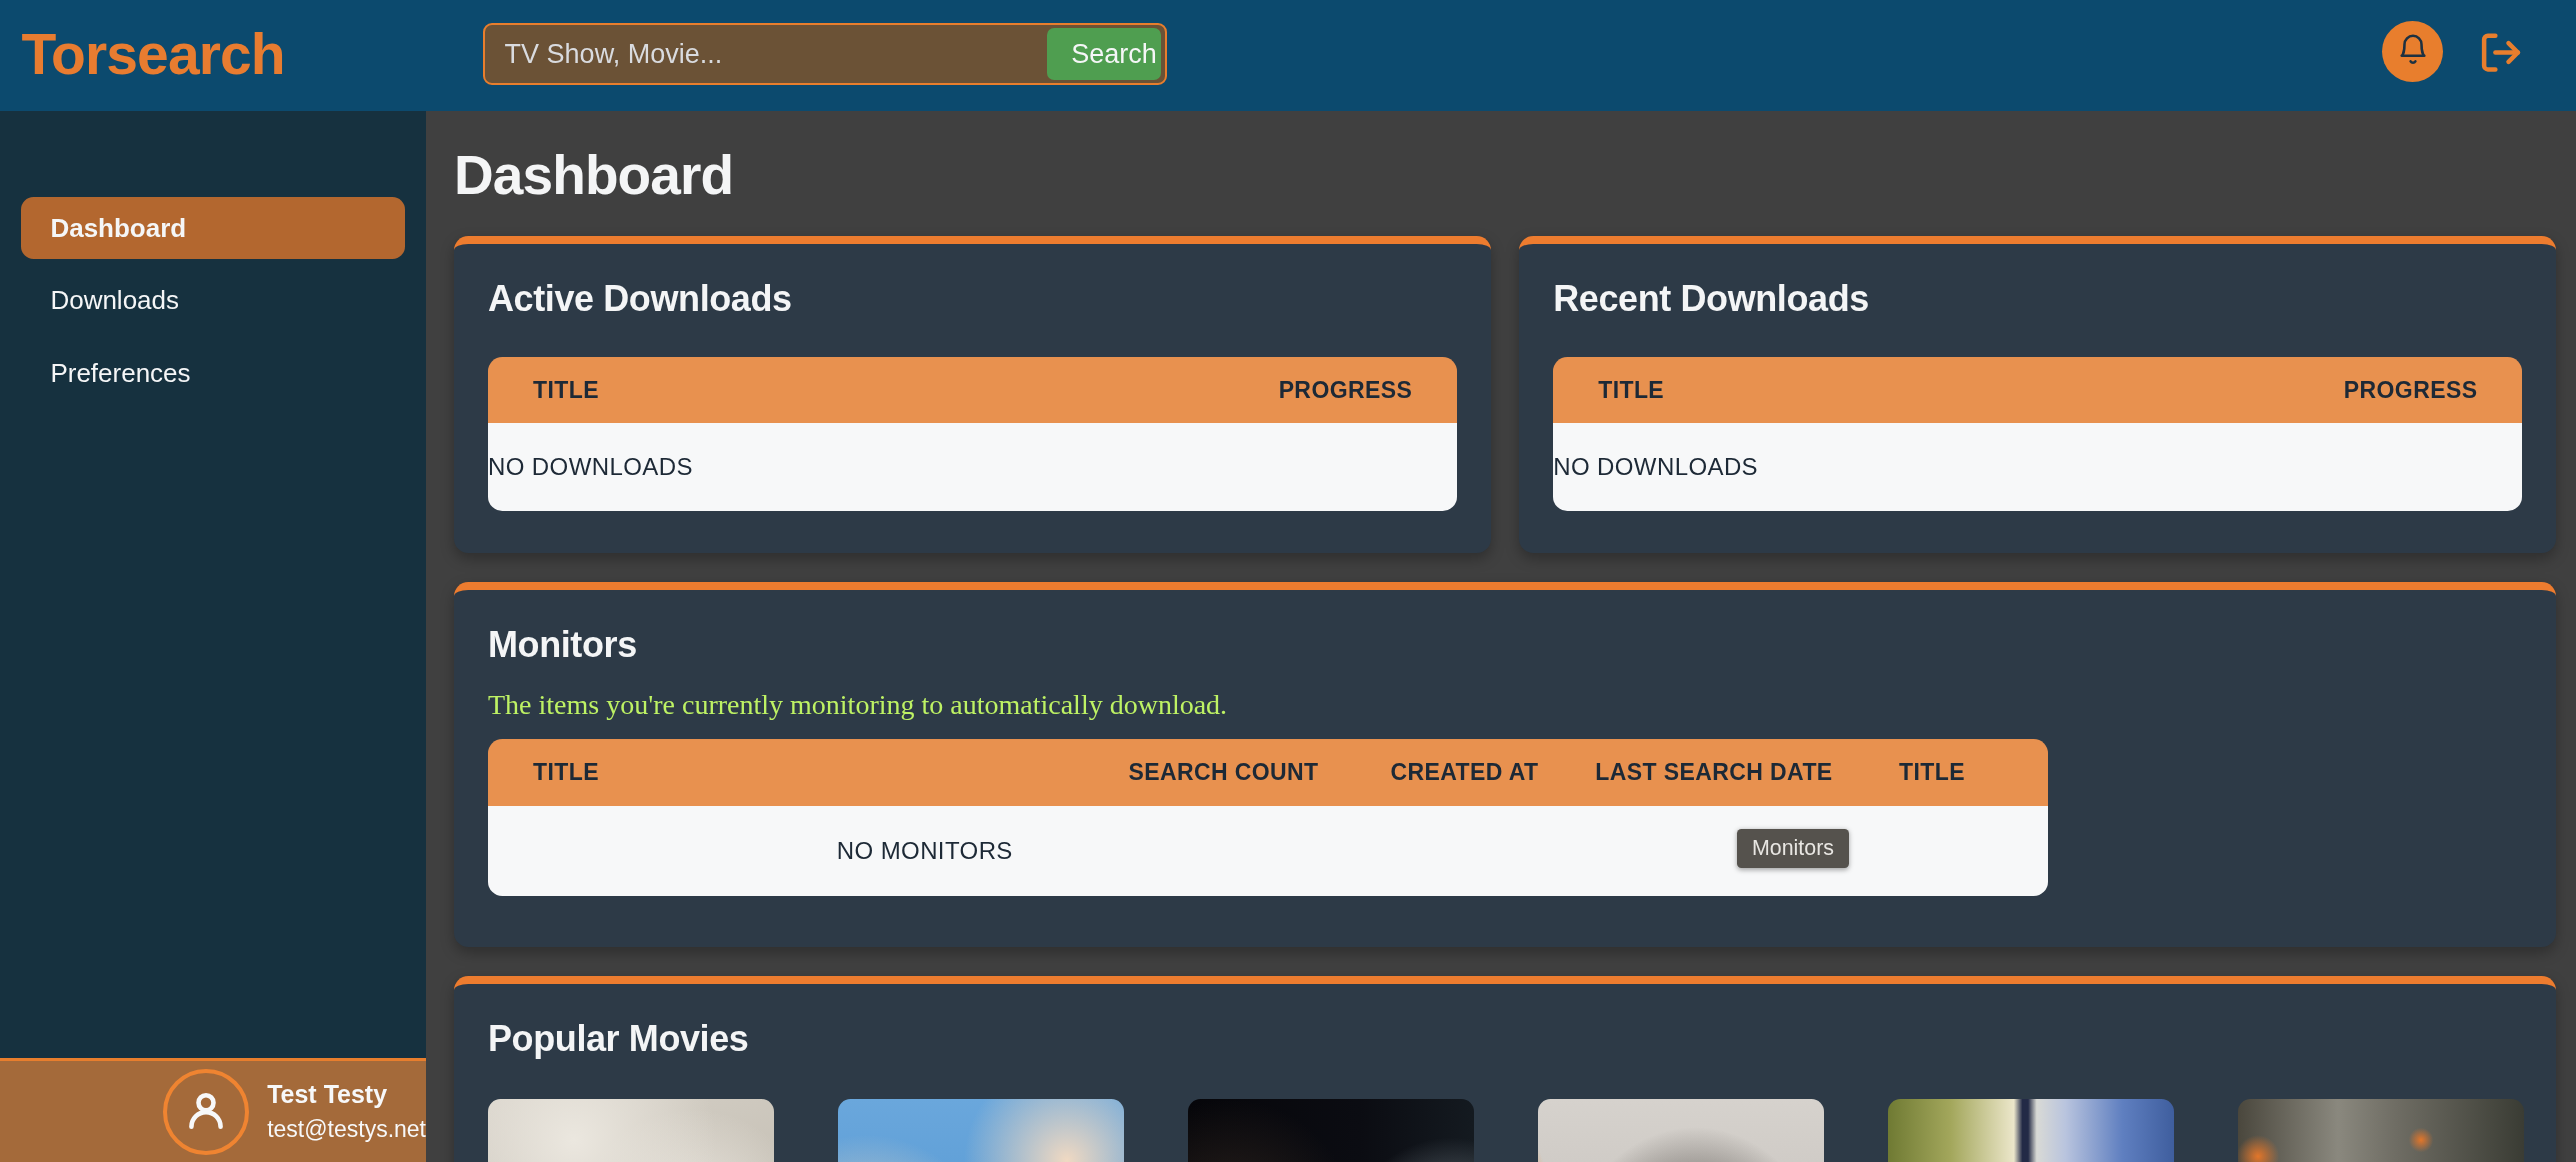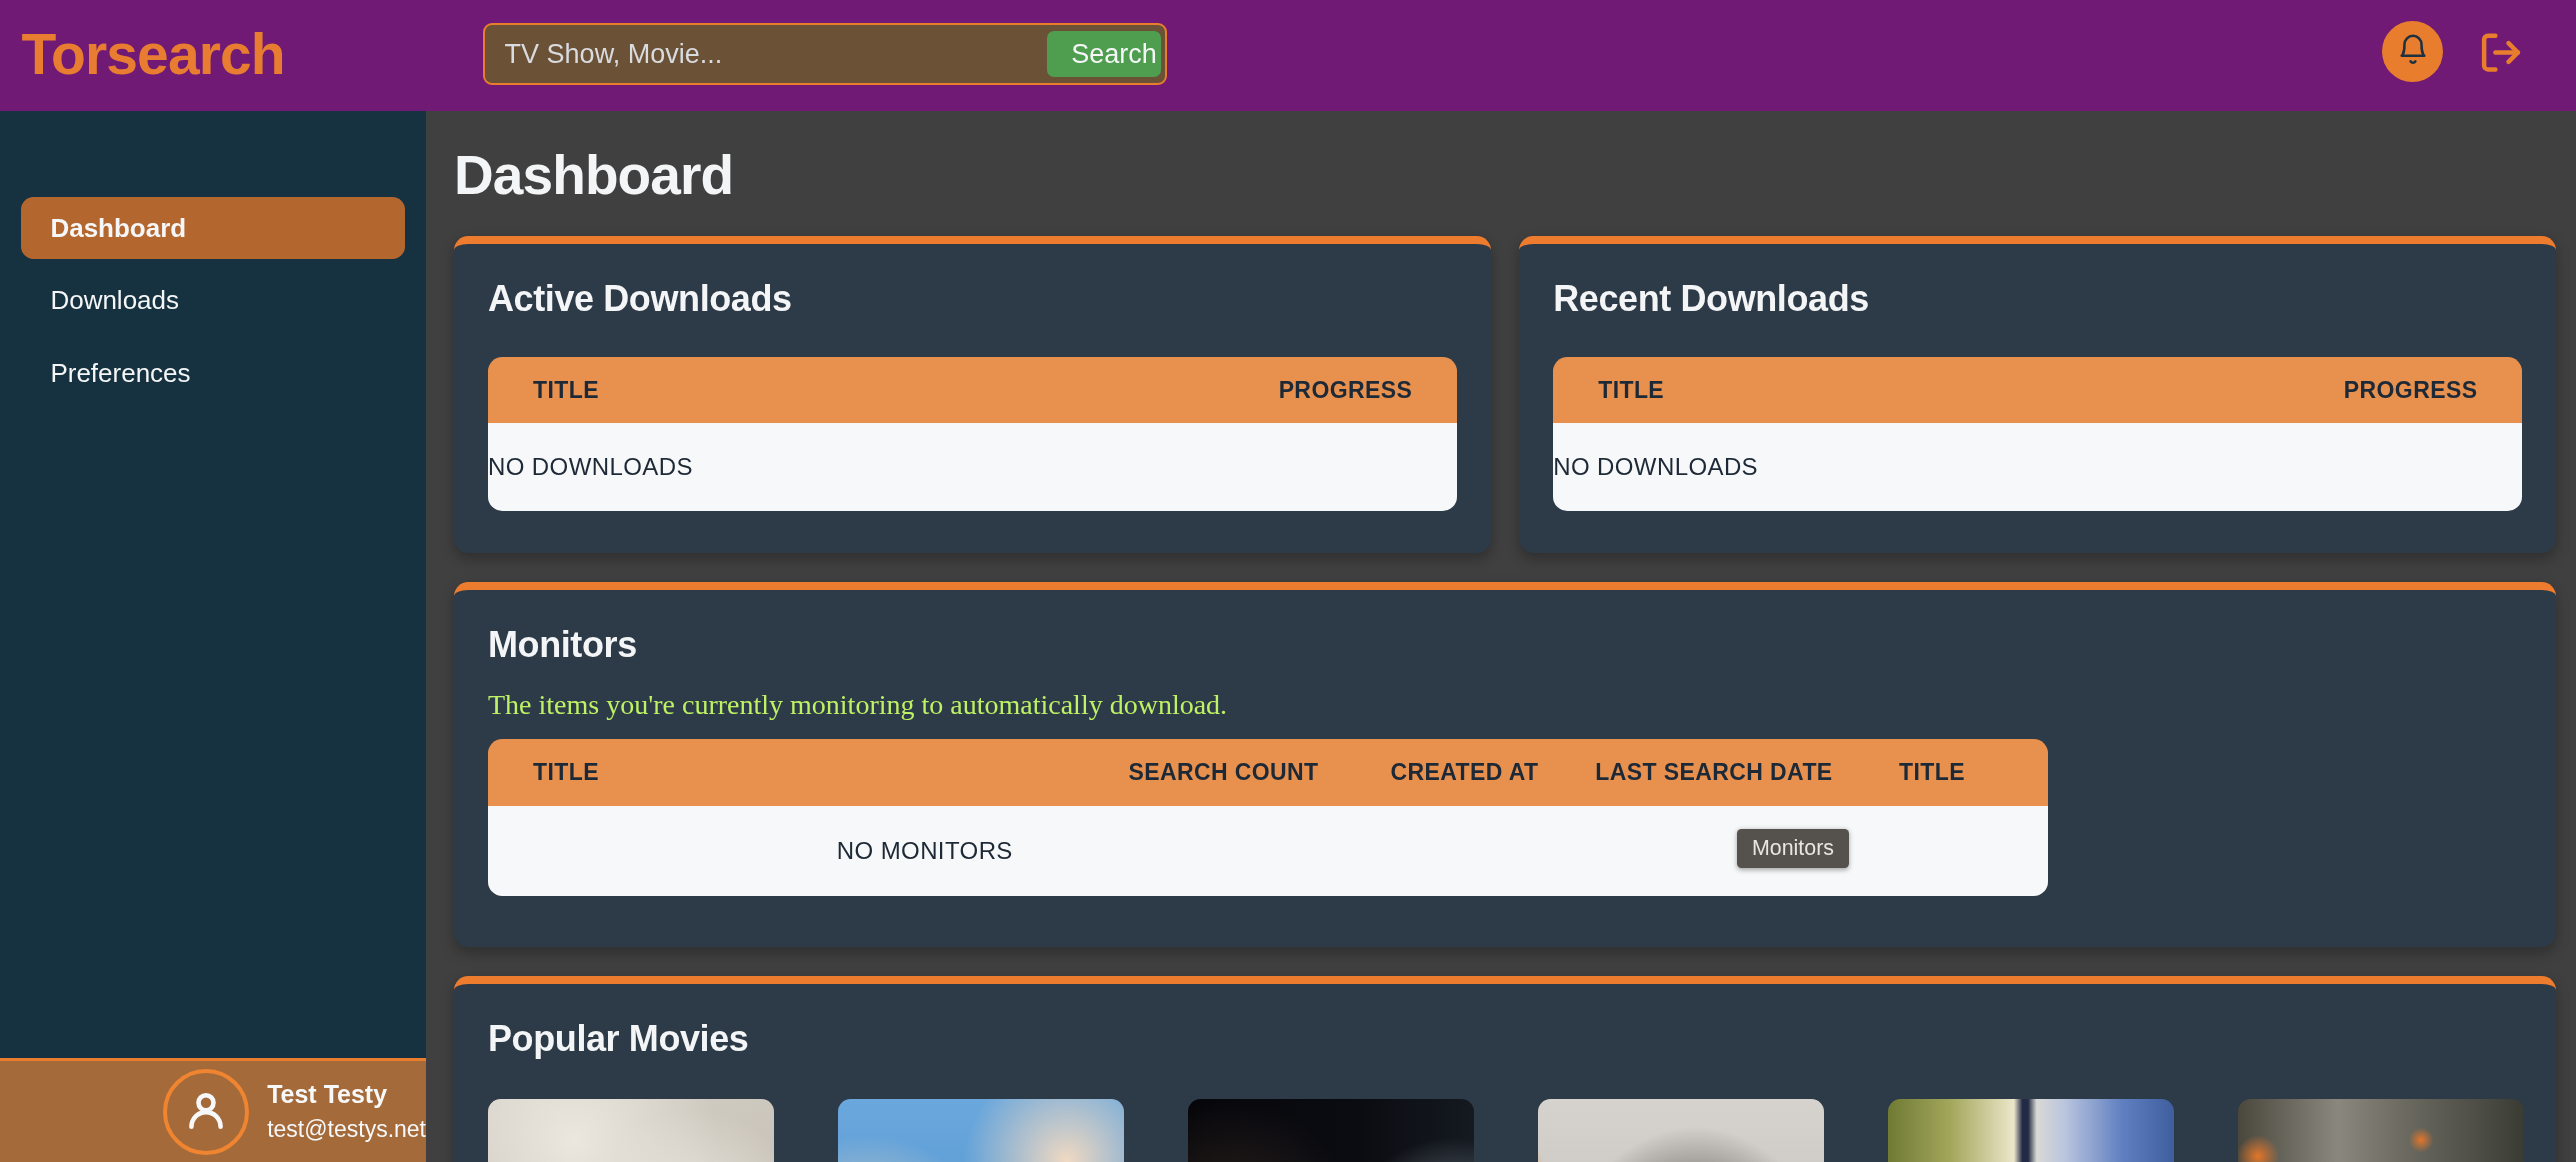--- a/index.html
+++ b/index.html
@@ -5,39 +5,39 @@
   * { margin:0; padding:0; box-sizing:border-box; }
   html,body {
     width:2576px; height:1162px; overflow:hidden;
     font-family:"Liberation Sans","DejaVu Sans",sans-serif;
     background:#404040;
   }
 
   
   .topbar {
     position:absolute; left:0; top:0; width:2576px; height:111px;
-    background:#701a75; z-index:30;
+    background:#0c4a6e; z-index:30;
   }
   .logo {
     position:absolute; left:21.4px; top:21.4px;
     font-size:57px; font-weight:bold; color:#e87c30; letter-spacing:-0.9px;
   }
   .search-form {
     position:absolute; left:483px; top:23px; width:684px; height:62px;
     background:#6b5236; border:2.7px solid #e87e2d; border-radius:9px;
     display:flex; align-items:center;
   }
   .search-input {
     flex:1; height:100%; background:transparent; border:none; outline:none;
     padding:0 9px 0 19.6px; font-size:27px; color:#eef0f2;
     font-family:"Liberation Sans","DejaVu Sans",sans-serif;
   }
   .search-input::placeholder { color:#d9dbdf; opacity:1; }
   .search-btn {
-    width:114px; height:46px; margin-right:3.6px; border:none; cursor:pointer;
+    width:114px; height:52px; margin-right:3.6px; border:none; cursor:pointer;
     background:#4f9e50; color:#f5f6f7; font-size:27px; border-radius:7.1px;
     font-family:"Liberation Sans","DejaVu Sans",sans-serif;
     padding-left:19px;
   }
   .bell-btn {
     position:absolute; left:2382px; top:21.4px; width:61px; height:61px;
     background:#e87e2d; border:none; border-radius:50%; cursor:pointer;
     display:flex; align-items:center; justify-content:center;
   }
   .logout-btn {

